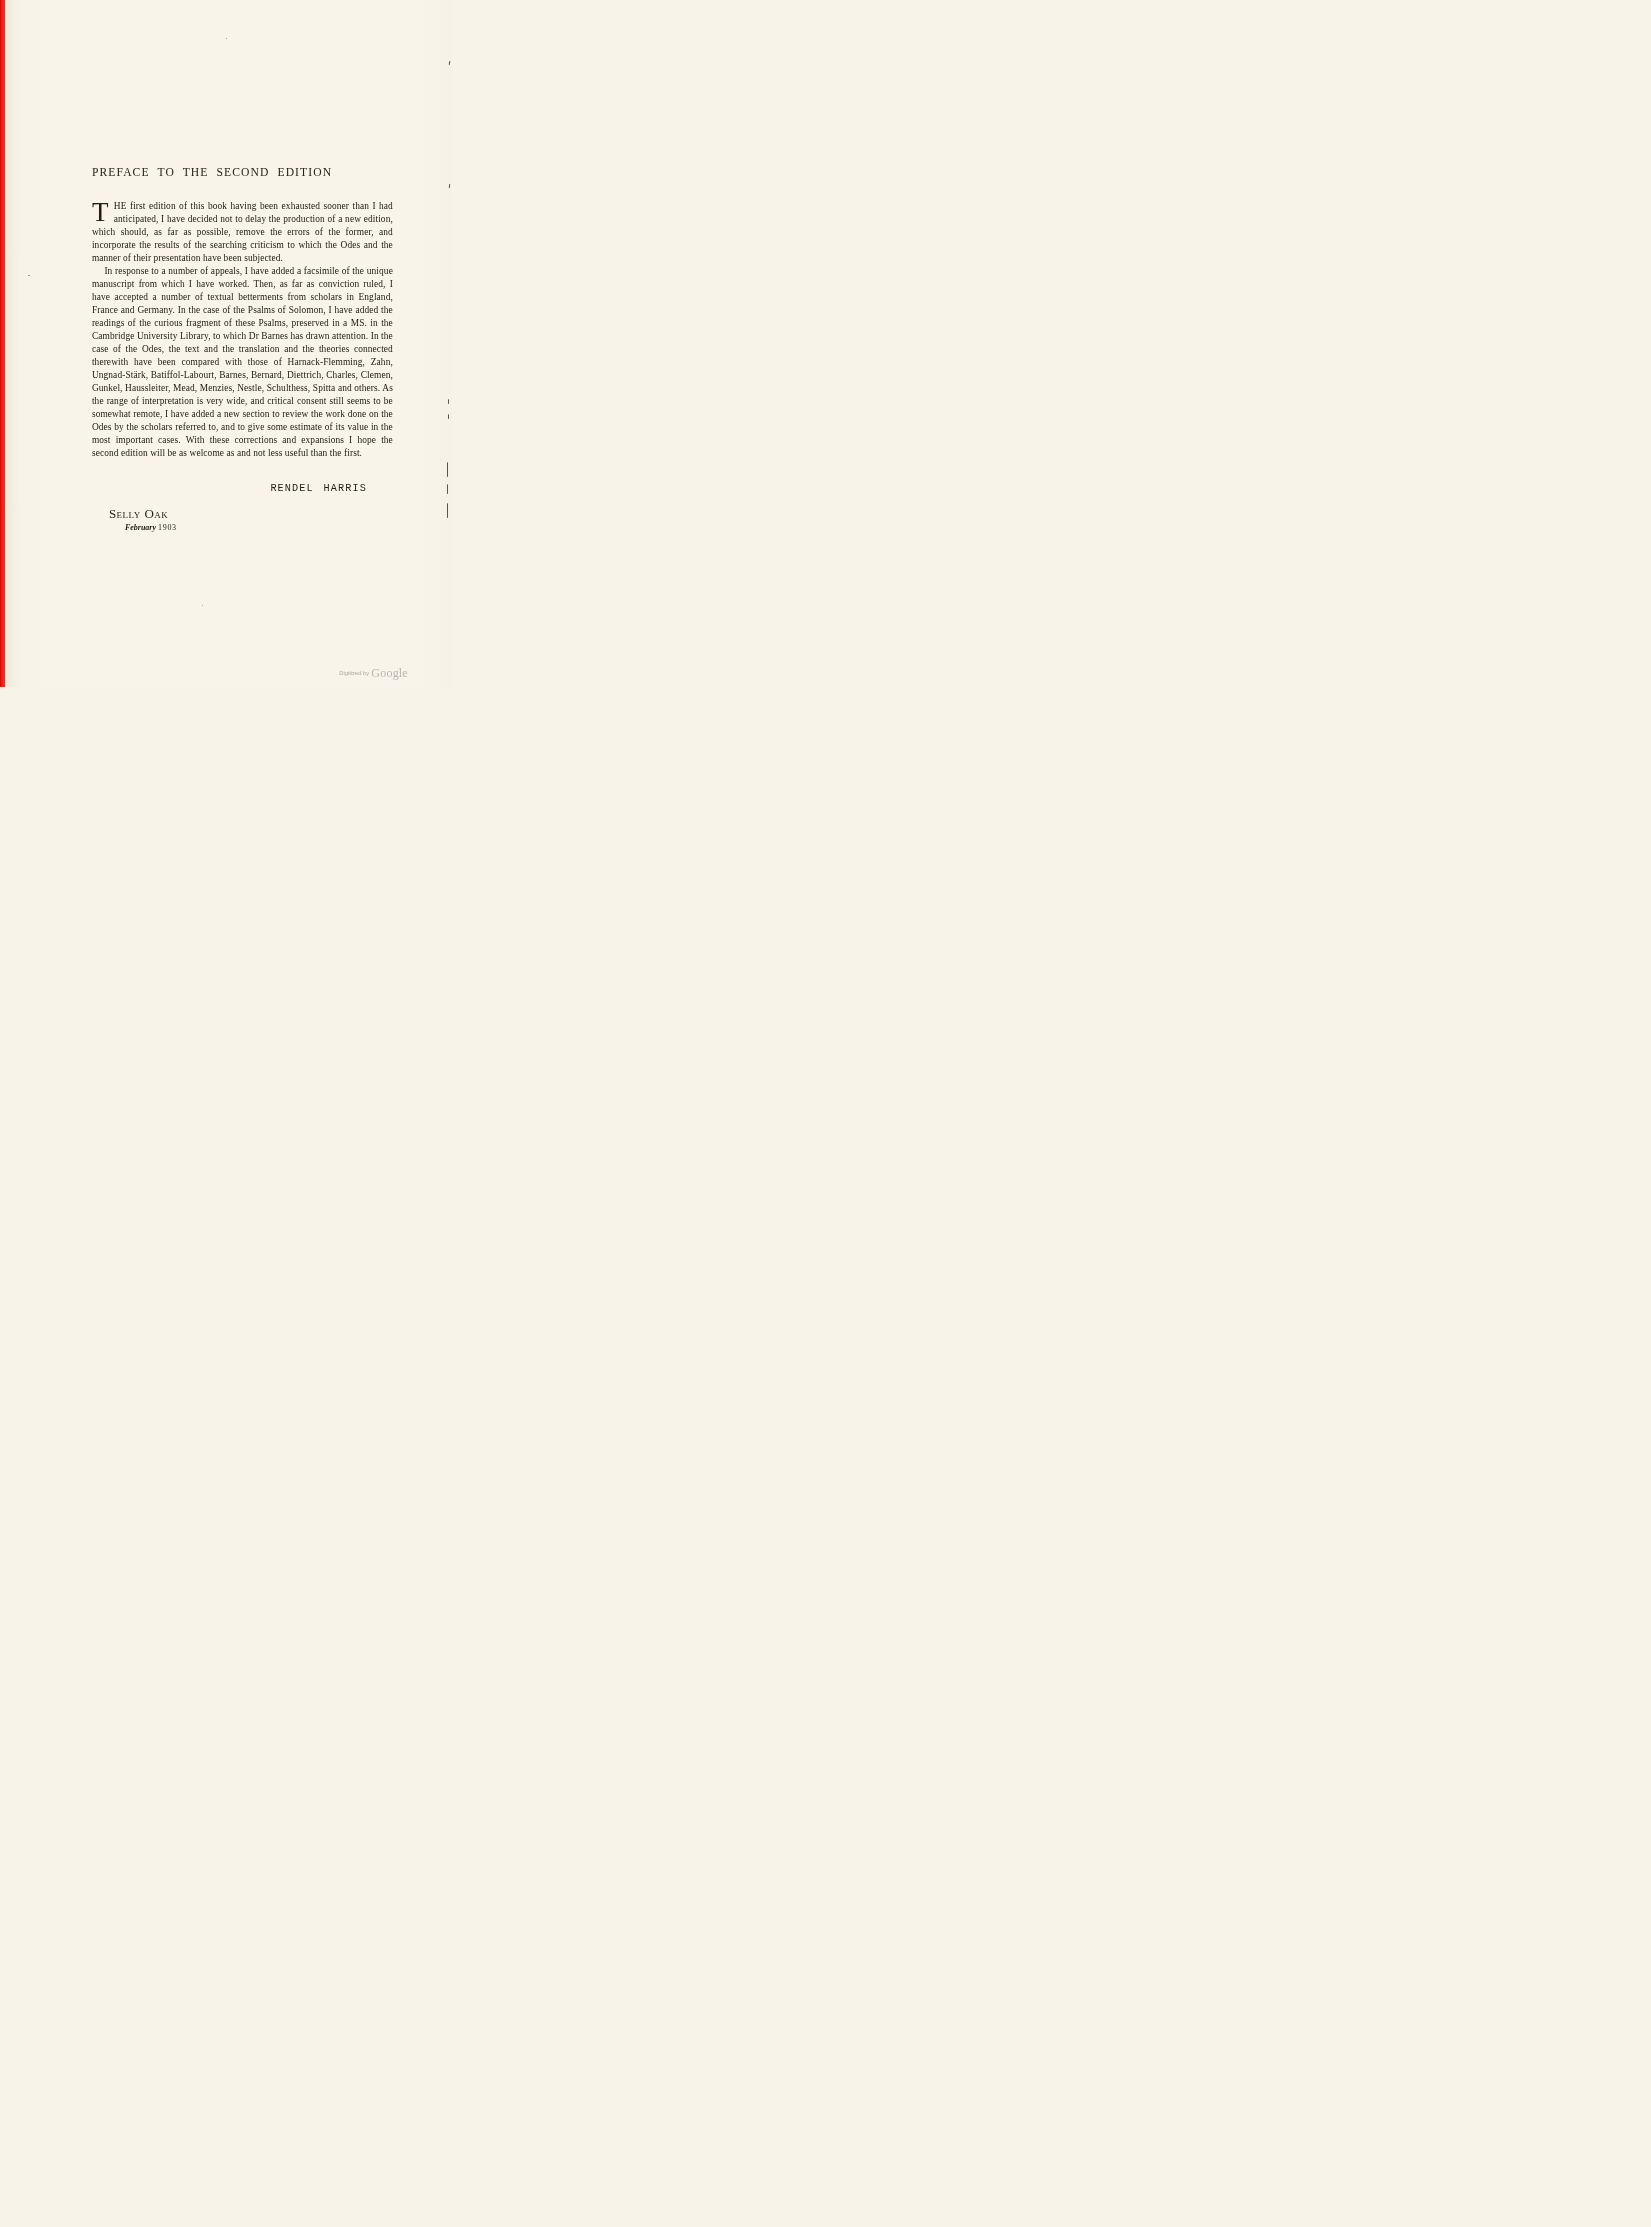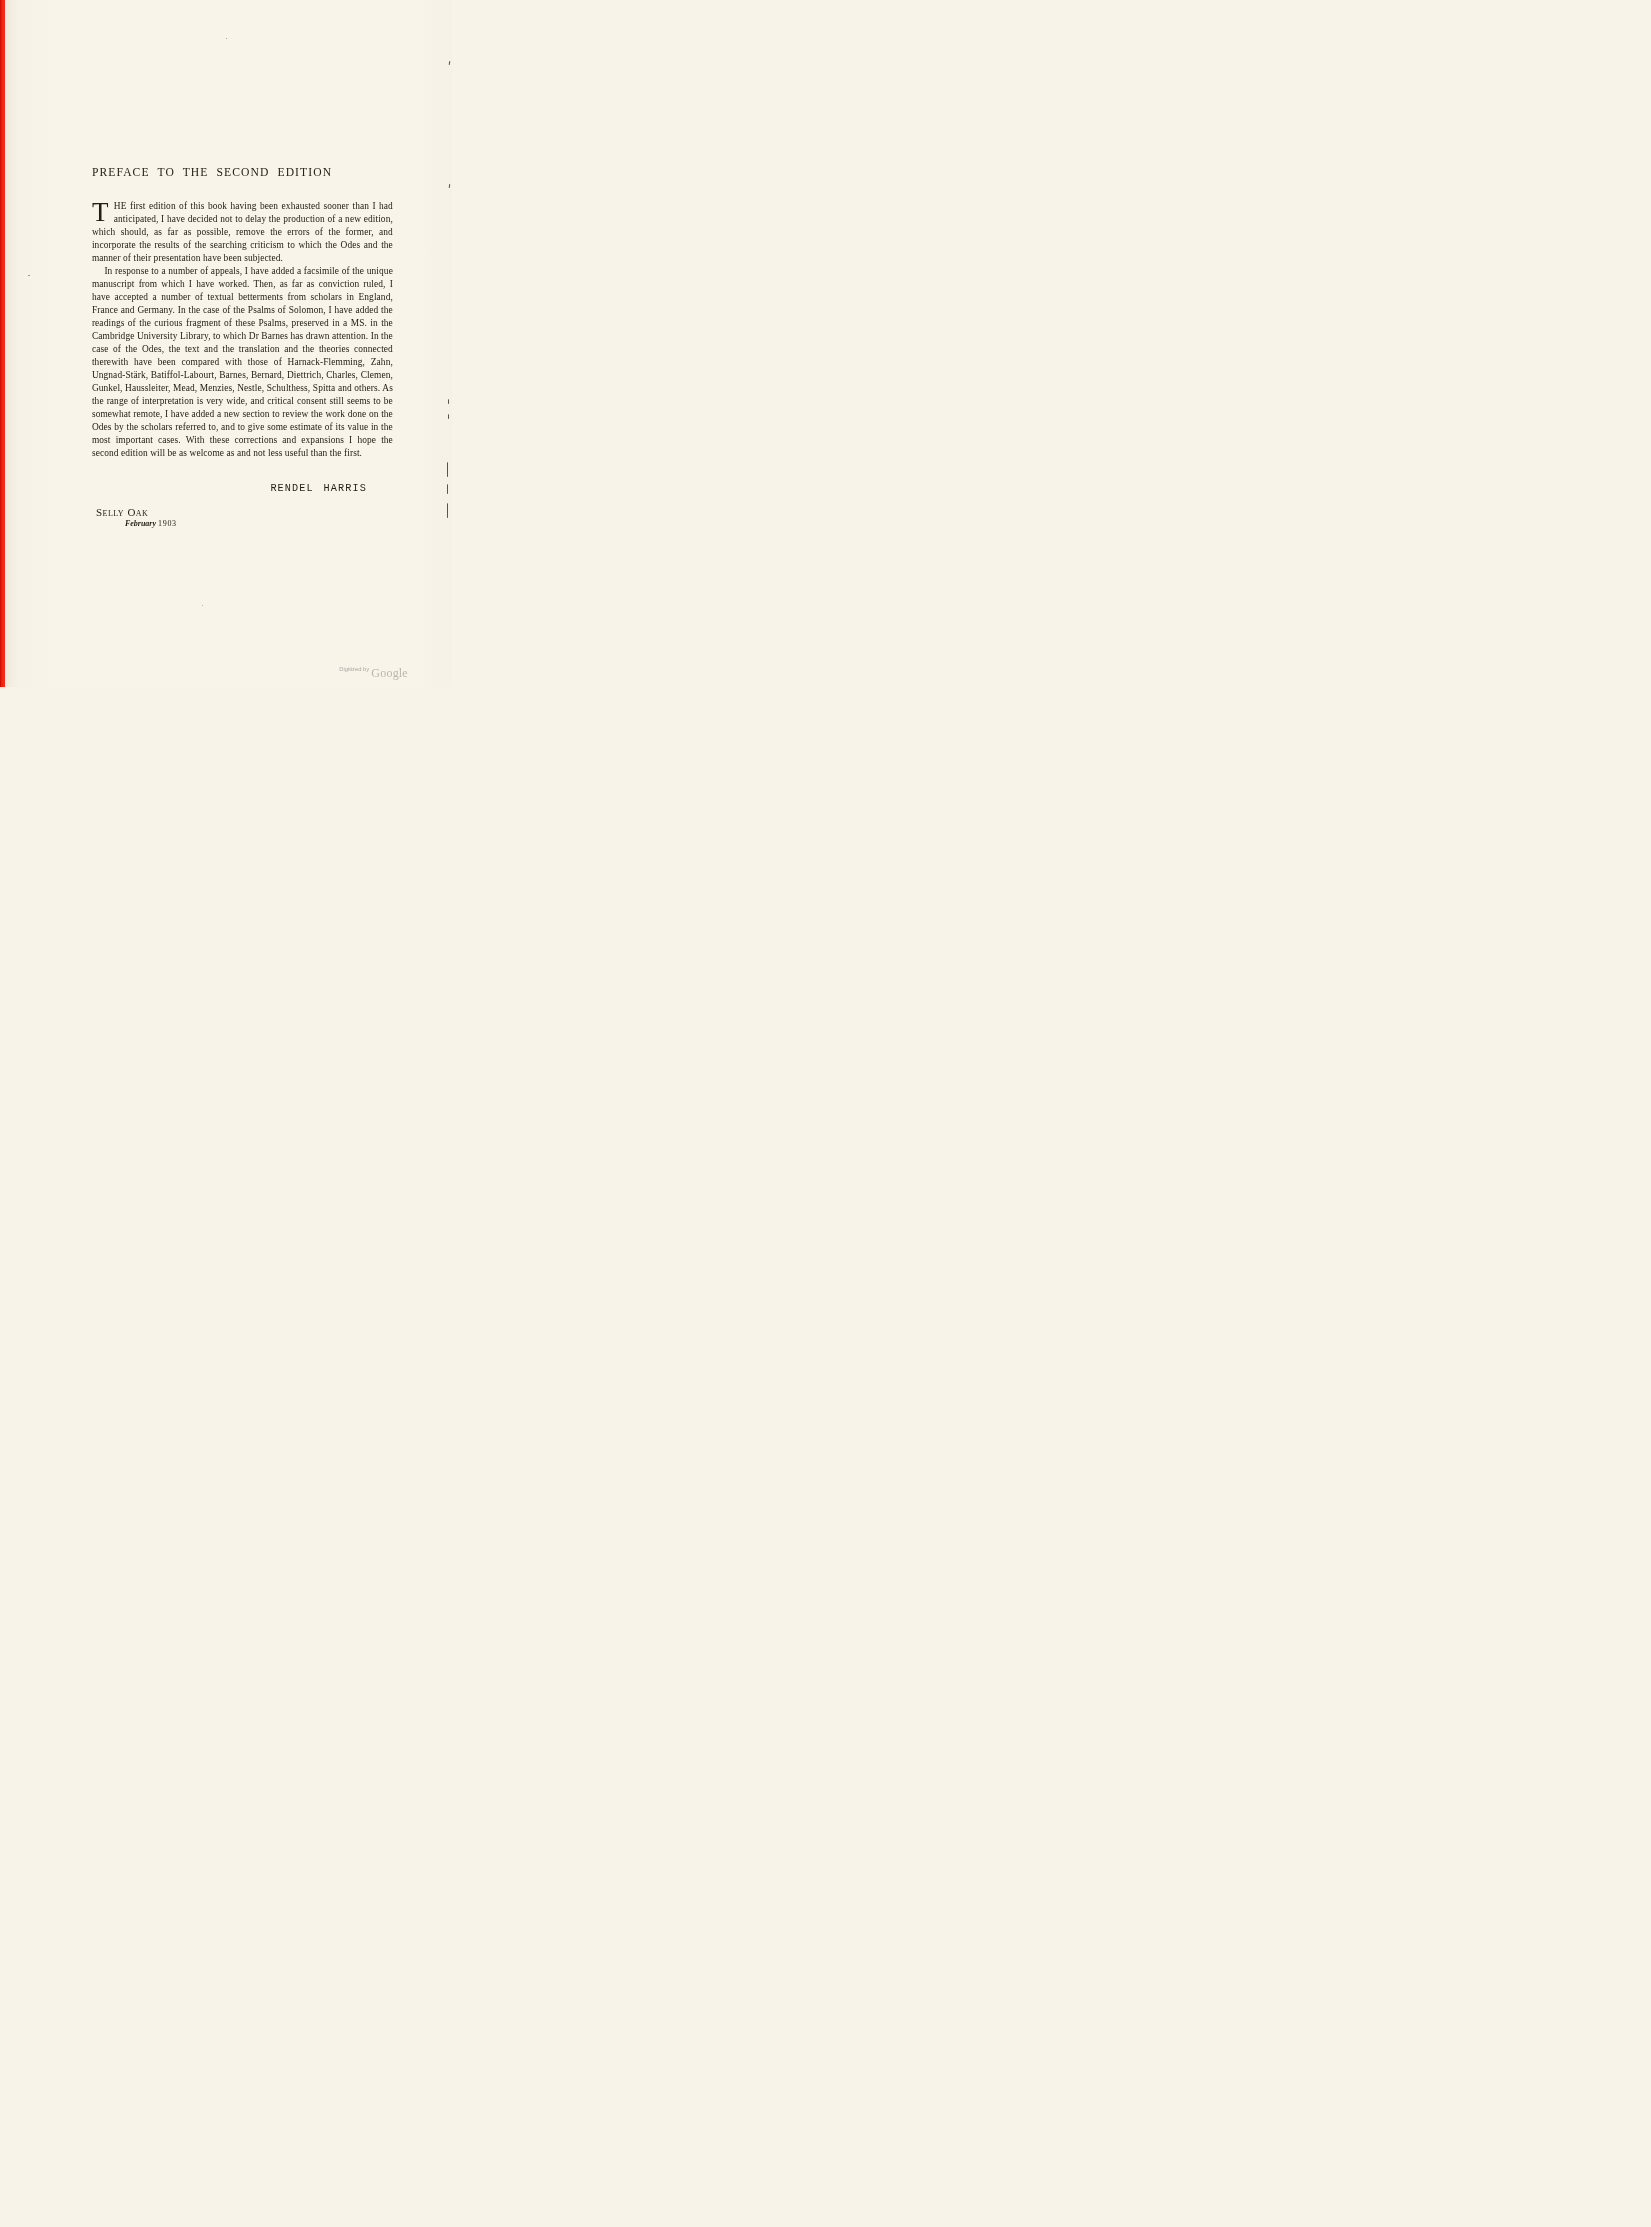--- a/index.html
+++ b/index.html
@@ -57,37 +57,37 @@
     text-align: right;
     padding-right: 26px;
     font-size: 10.2px;
     letter-spacing: 1.1px;
     word-spacing: 2.7px;
     color: #241d13;
     font-family: Liberation Mono, monospace;
   }
   .colophon { margin-top: 11.6px; }
   .place {
-    margin-left: 4px;
-    font-size: 11px;
+    margin-left: 17px;
+    font-size: 13px;
     letter-spacing: 0.5px;
     font-variant: small-caps;
     color: #241d13;
   }
   .date {
     margin-left: 33px;
     margin-top: 1.3px;
     font-size: 8px;
     color: #241d13;
   }
   .date .month { font-style: italic; font-weight: 700; }
   .date .year { letter-spacing: 0.7px; }
   .watermark {
     position: absolute; right: 44px; bottom: 6.2px;
-    display: flex; align-items: flex-start; gap: 2.2px;
+    display: flex; align-items: center; gap: 2.2px;
   }
   .wm-prefix {
     font-family: "Liberation Sans", "DejaVu Sans", sans-serif;
     font-size: 5.8px;
     color: #a9a7a3;
   }
   .wm-brand {
     font-family: "Liberation Serif", "DejaVu Serif", serif;
     font-size: 12px;
     color: #b9b6b0;

